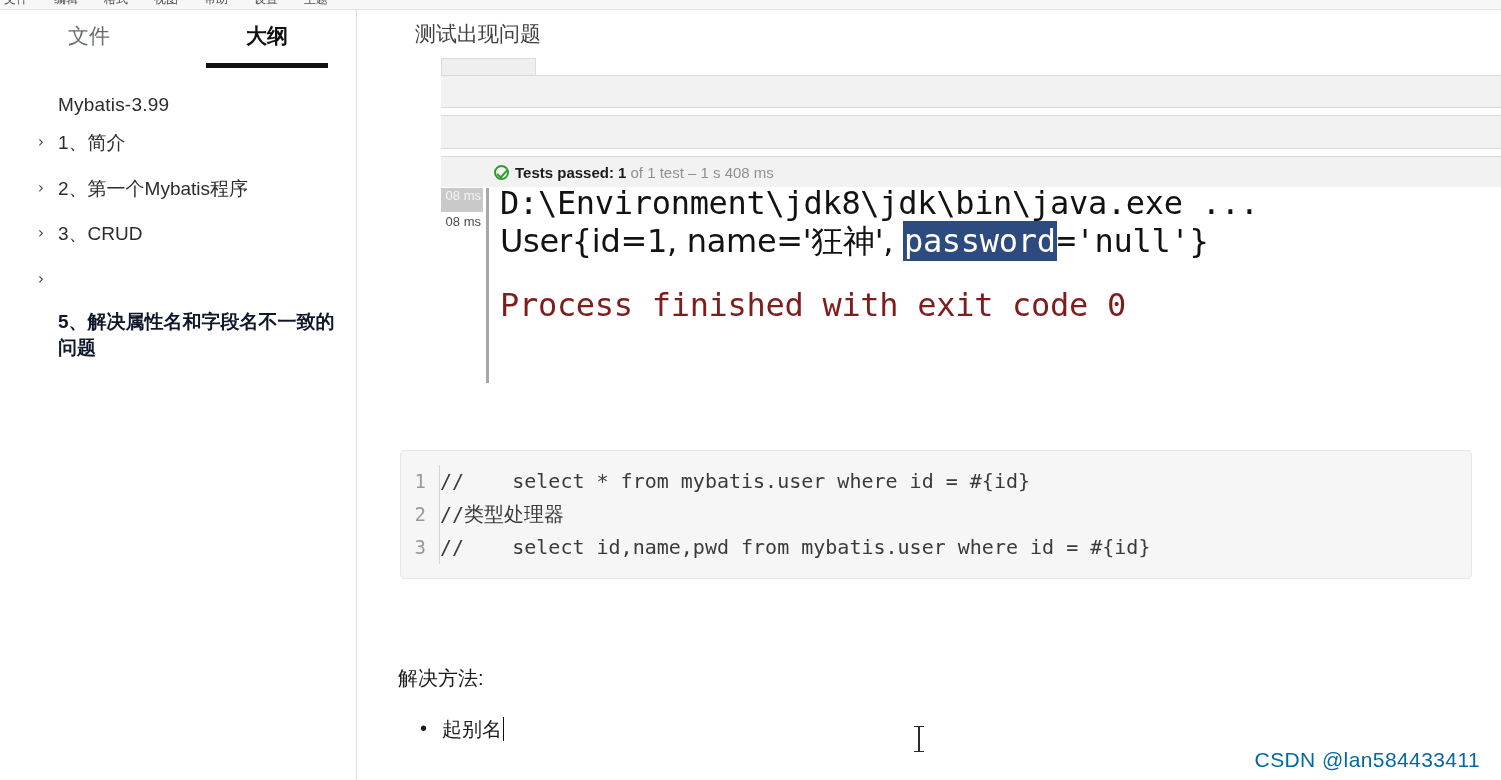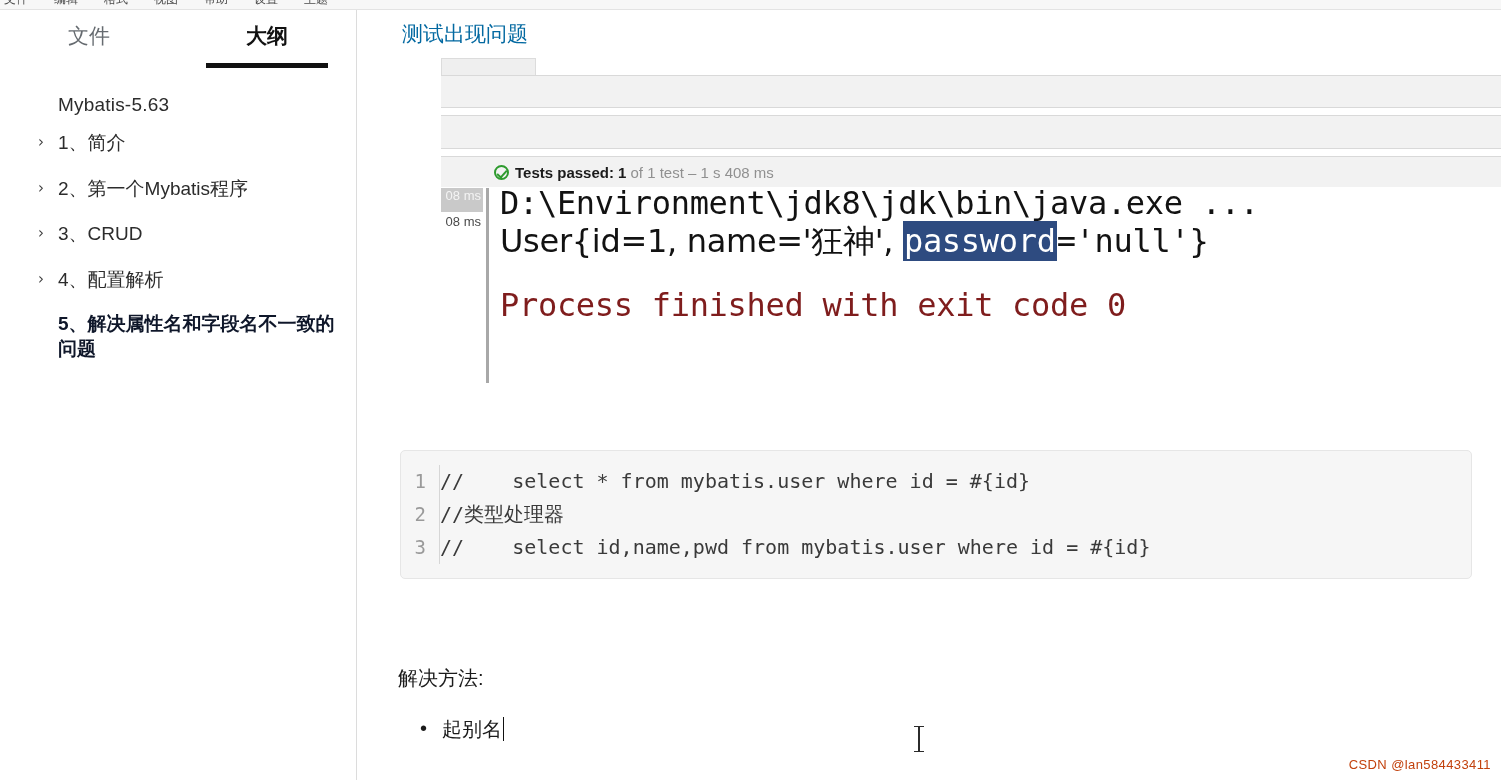--- a/index.html
+++ b/index.html
@@ -116,23 +116,23 @@
 
   
   .main {
     position: absolute;
     left: 358px; top: 10px;
     width: 1143px; height: 770px;
     background: #ffffff;
     overflow: hidden;
   }
   .doc-title {
-    padding: 10px 0 0 44px;
+    padding: 10px 0 0 57px;
     font-size: 21px;
-    color: #0369a1;
+    color: #404040;
   }
 
   
   .ide-shot {
     position: absolute;
     left: 78px; top: 48px;
     width: 1073px; height: 335px;
     background: #ffffff;
     overflow: hidden;
   }
@@ -324,23 +324,23 @@
   .ibeam-stem {
     position: absolute;
     left: 4px; top: 1px;
     width: 2px; height: 24px;
     background: #2b2b2b;
   }
 
   
   .watermark {
     position: absolute;
-    right: 10px; bottom: 8px;
-    font-size: 13px;
-    color: #c2410c;
+    right: 21px; bottom: 8px;
+    font-size: 21px;
+    color: #0369a1;
     letter-spacing: .4px;
     white-space: nowrap;
   }
 </style>
 </head>
 <body>
 
 <div id="app">
 
   <div class="top-strip">
@@ -361,40 +361,39 @@
       <div class="tab">
         <span>文件</span>
       </div>
       <div class="tab active">
         <span>大纲</span>
       </div>
     </div>
 
     <div class="outline">
 
-      <div class="outline-root">Mybatis-5.63</div>
+      <div class="outline-root">Mybatis-3.99</div>
 
       <div class="outline-item">
         <span class="chev">›</span>
         <span class="outline-label">1、简介</span>
       </div>
 
       <div class="outline-item">
         <span class="chev">›</span>
         <span class="outline-label">2、第一个Mybatis程序</span>
       </div>
 
       <div class="outline-item">
         <span class="chev">›</span>
         <span class="outline-label">3、CRUD</span>
       </div>
 
       <div class="outline-item">
         <span class="chev">›</span>
-        <span class="outline-label">4、配置解析</span>
       </div>
 
       <div class="outline-item active">
 
         <span class="outline-label">5、解决属性名和字段名不一致的问题</span>
       </div>
 
     </div>
   </div>
 

